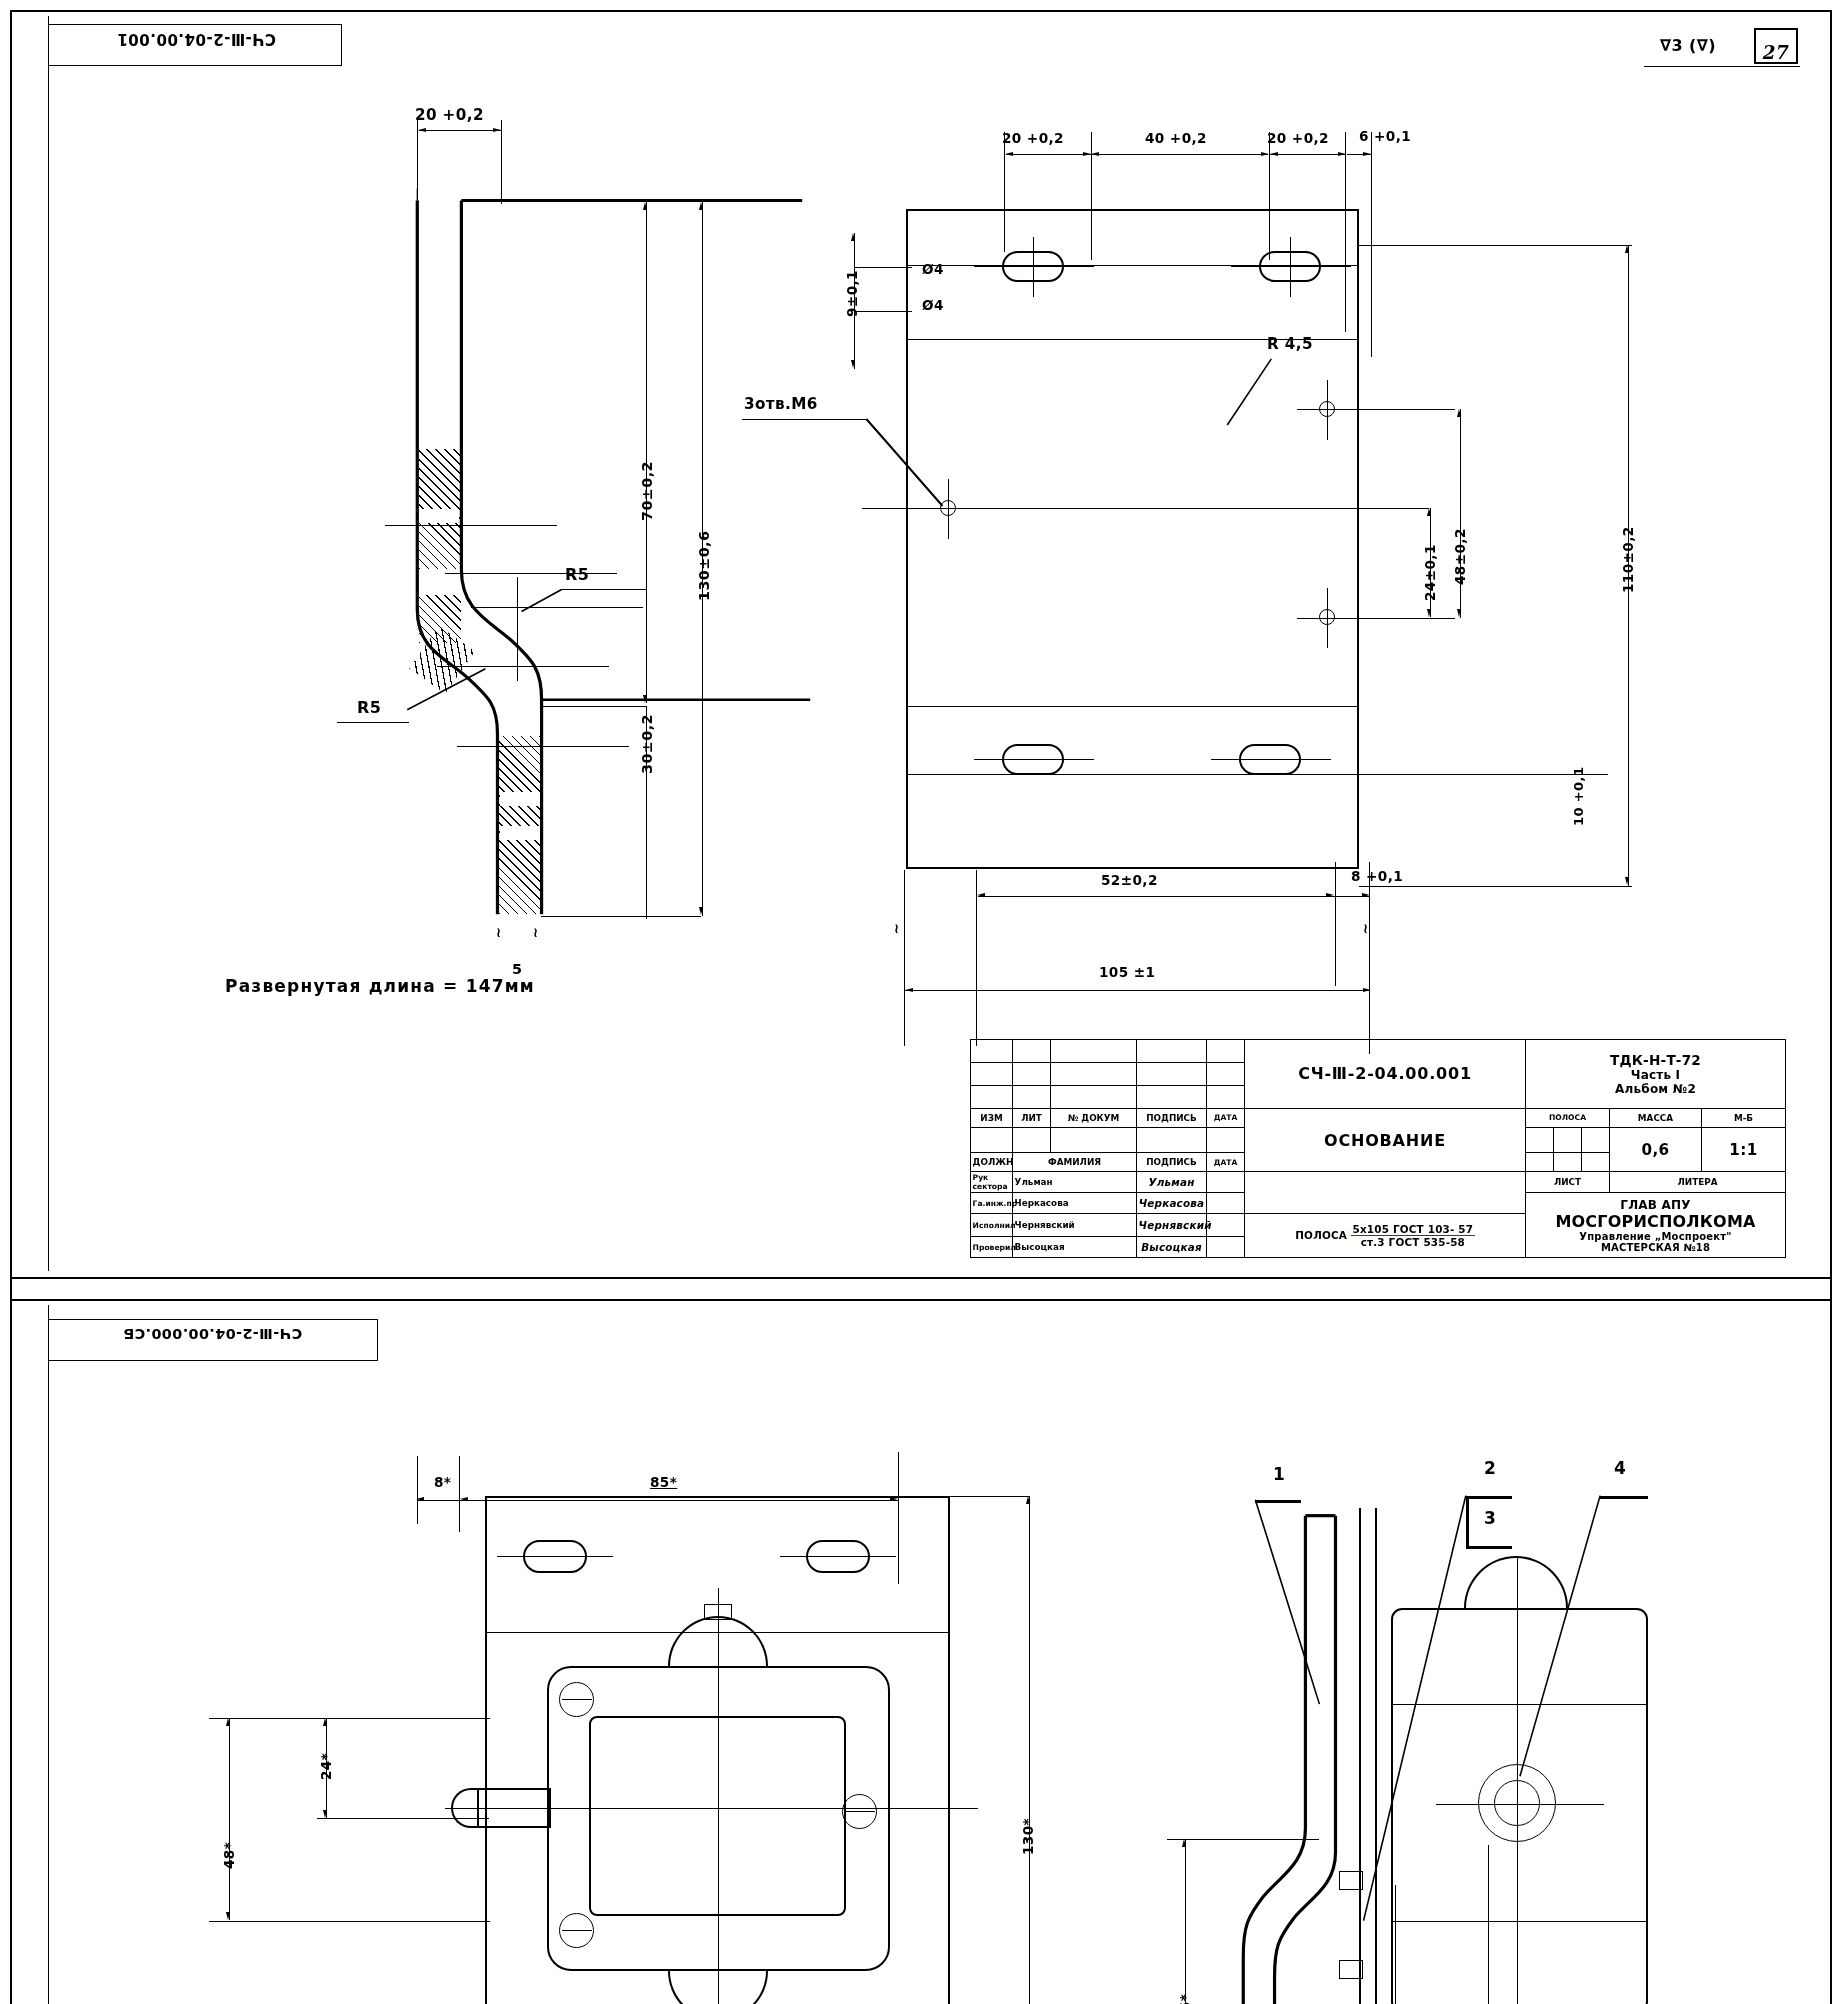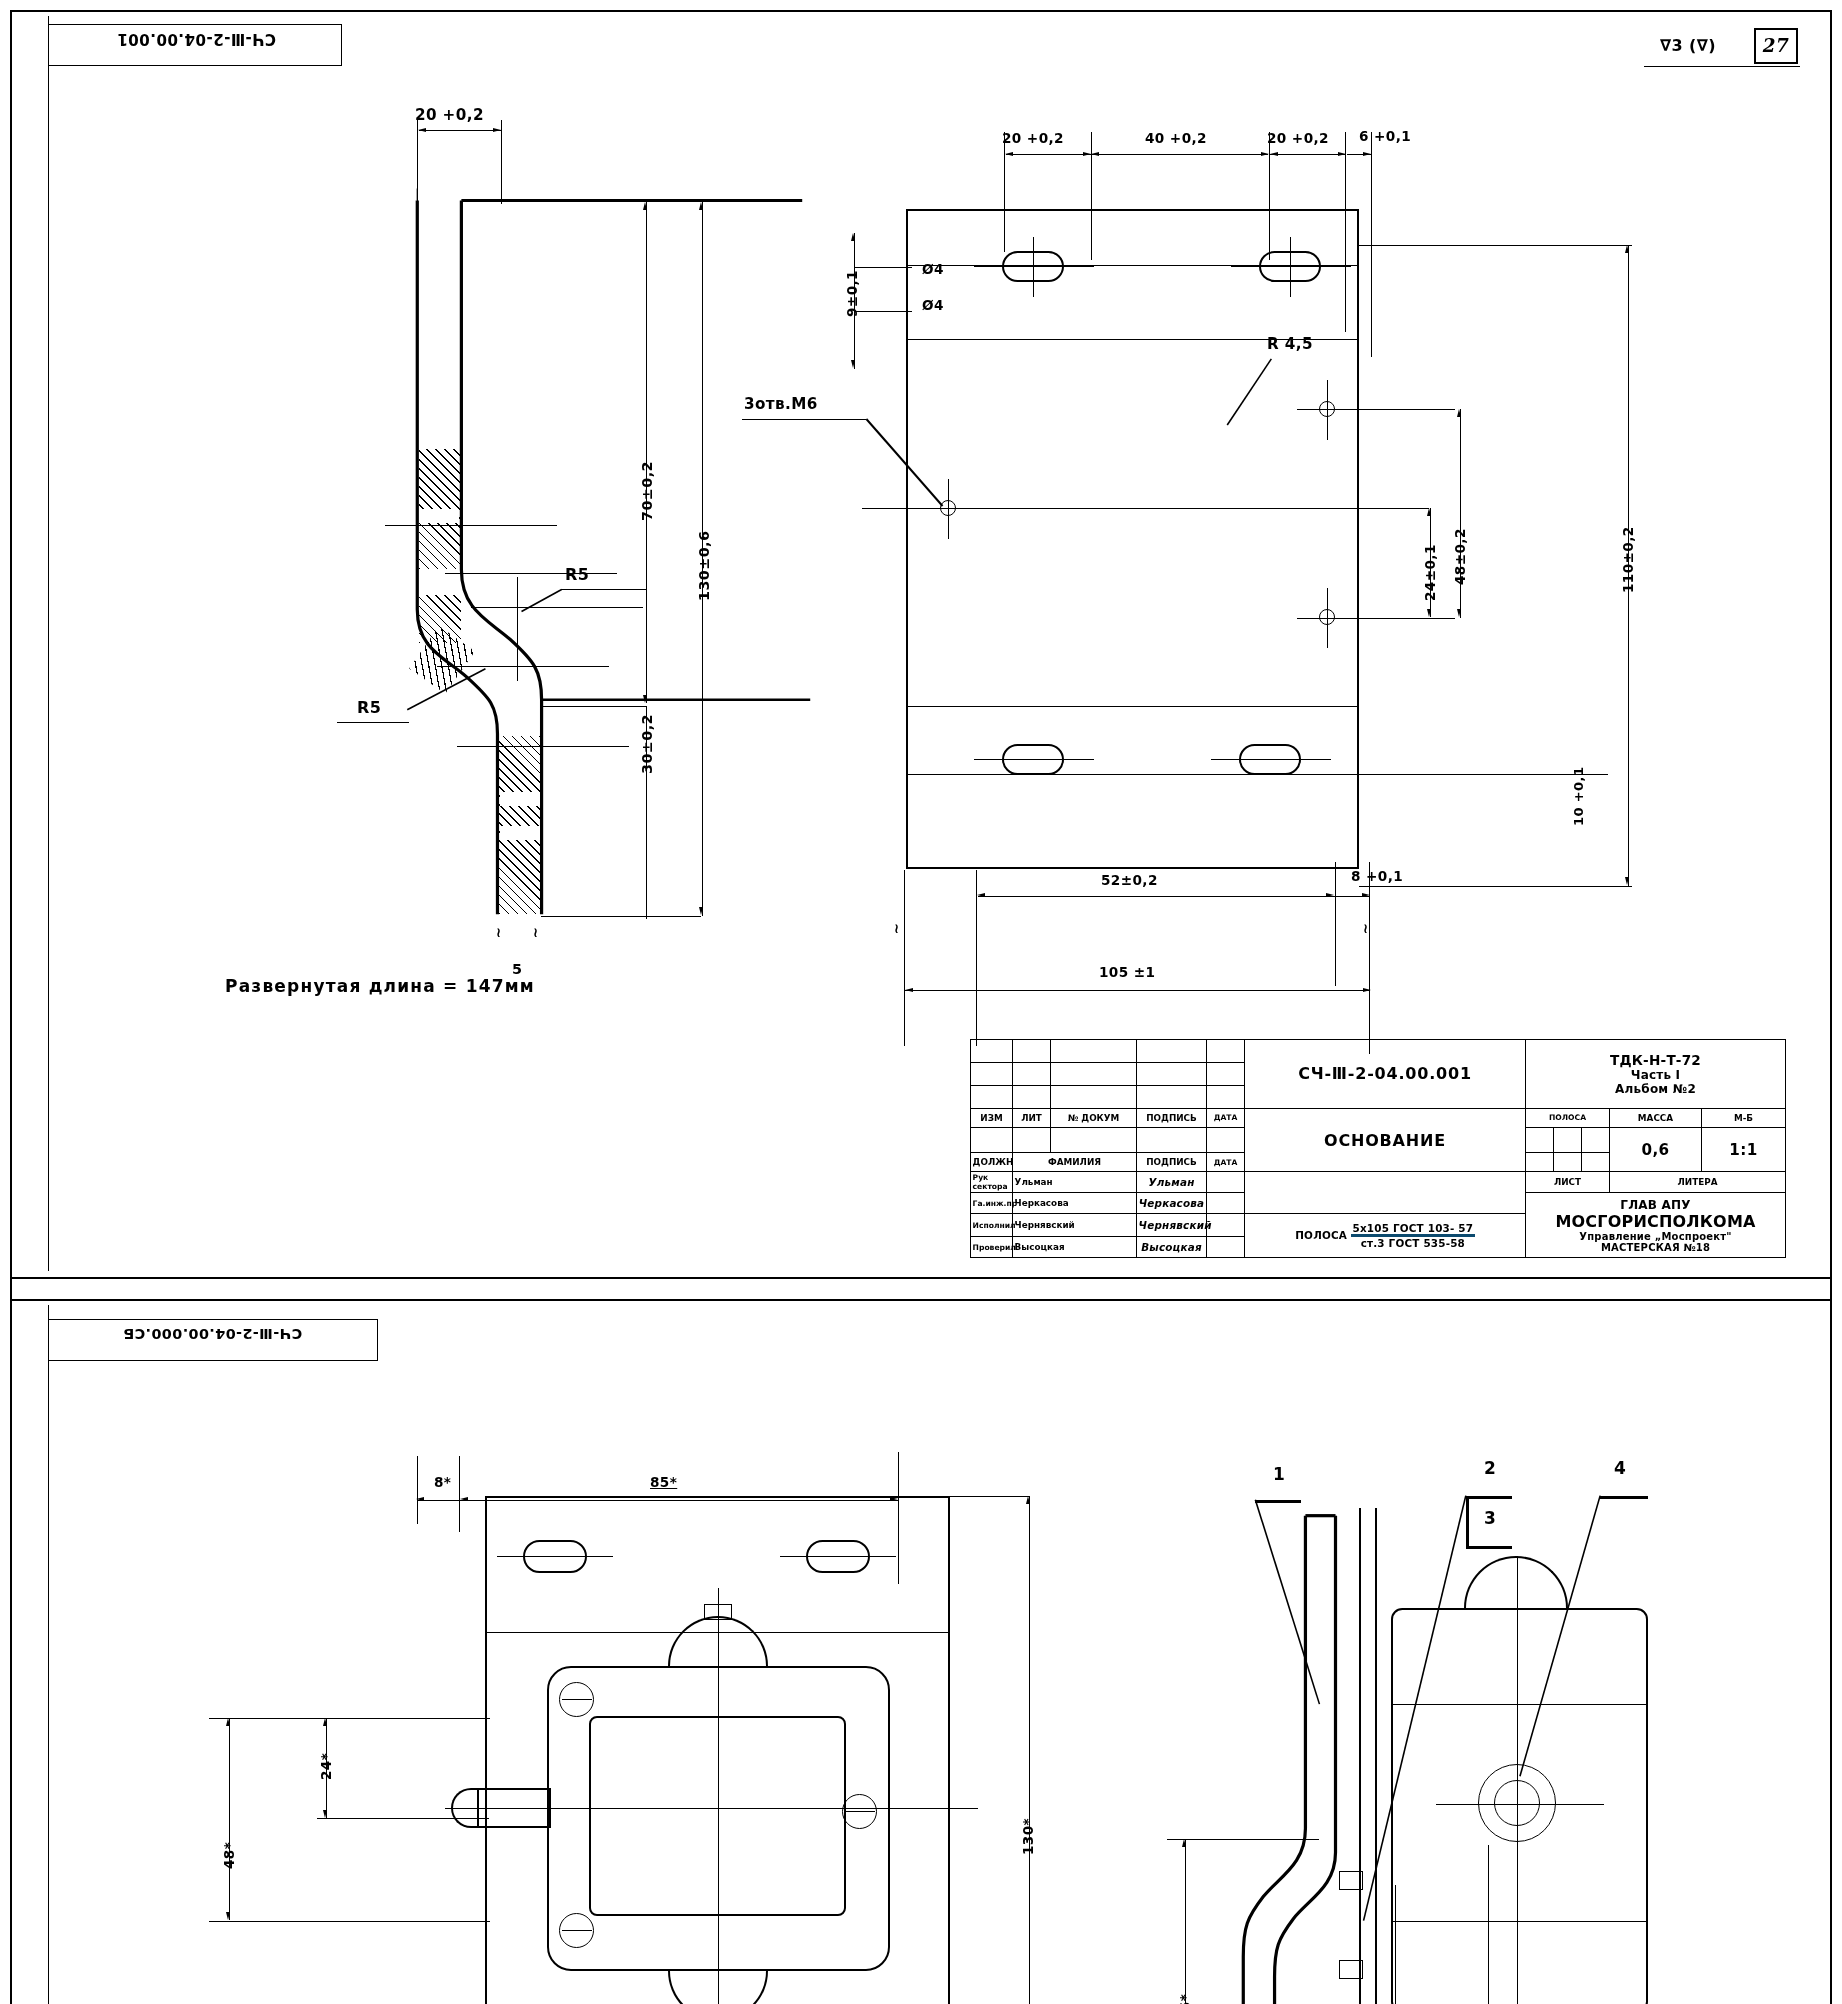--- a/index.html
+++ b/index.html
@@ -45,21 +45,21 @@
   .tb td.mid   { font-size:13px; letter-spacing:0.4px; }
   .tb td.sm    { font-size:8.8px; letter-spacing:0px; }
   .tb td.xsm   { font-size:7.6px; letter-spacing:0px; }
   .tb td.left  { text-align:left; }
   .tb td.blank { }
   .sigcell { font-family:"DejaVu Serif", serif; font-style:italic;
              font-weight:normal; font-size:8.8px; }
 
   
   .frac { display:inline-block; text-align:center; vertical-align:middle; }
-  .frac .num { border-bottom:3px solid #0c4a6e; padding:0 1.6px; display:block; }
+  .frac .num { border-bottom:1px solid #0c4a6e; padding:0 1.6px; display:block; }
   .frac .den { padding:0 1.6px; display:block; }
 
   
   .slot { position:absolute; border:2px solid #000; border-radius:401px; }
   .circ { position:absolute; border:1.6px solid #000; border-radius:50%; }
   .rectline { position:absolute; border:2px solid #000; }
   .rectthin { position:absolute; border:1.2px solid #000; }
 
   
   .hatch {
@@ -73,21 +73,21 @@
            border-right:8.8px solid #000; }
   .arw-r { border-top:2.8px solid transparent; border-bottom:2.8px solid transparent;
            border-left:8.8px solid #000; }
   .arw-u { border-left:2.8px solid transparent; border-right:2.8px solid transparent;
            border-bottom:8.8px solid #000; }
   .arw-d { border-left:2.8px solid transparent; border-right:2.8px solid transparent;
            border-top:8.8px solid #000; }
 
   svg.ov { position:absolute; left:0; top:0; overflow:visible; }
   .pg-box { position:absolute; border:2px solid #000; display:flex;
-            align-items:center; justify-content:center; }
+            align-items:flex-end; justify-content:center; }
 </style>
 </head>
 <body>
 
 <div class="sheet">
 
   <div class="ln thick hl" style="left:10px;  top:10px;   width:1822px;"></div>
   <div class="ln thick vl" style="left:10px;  top:10px;   height:2618px;"></div>
   <div class="ln thick vl" style="left:1830px;top:10px;   height:2618px;"></div>
 

